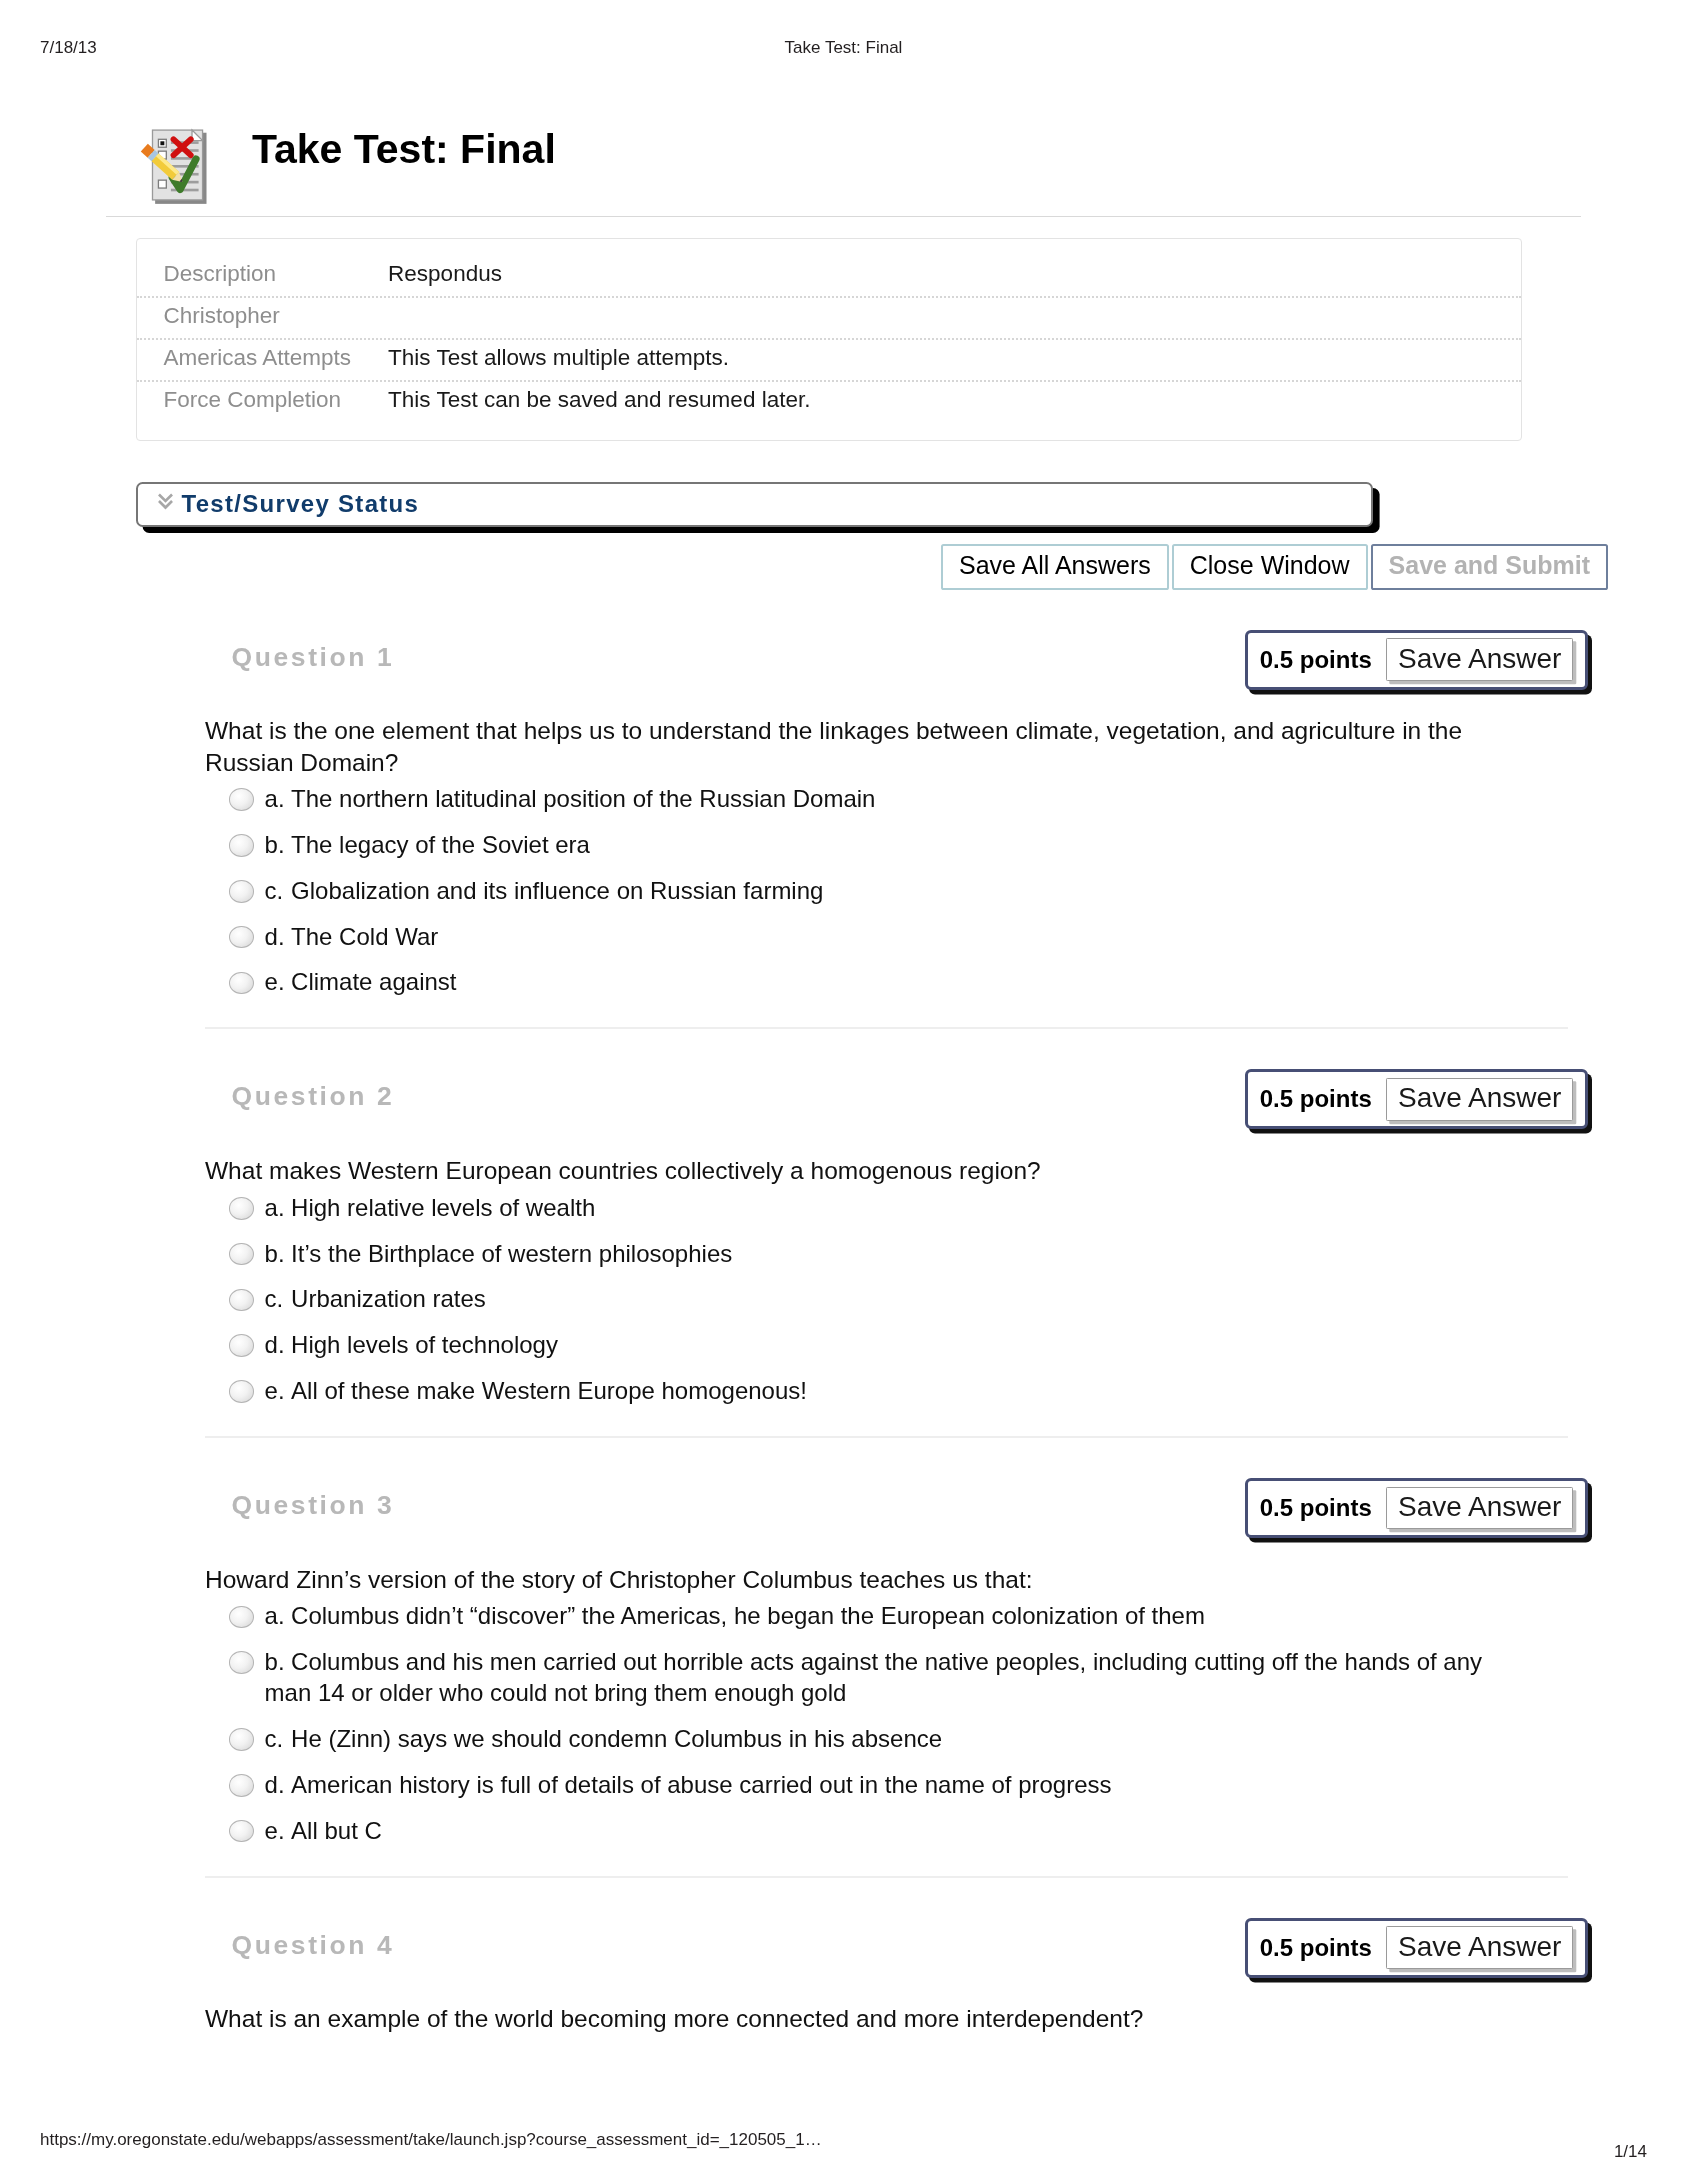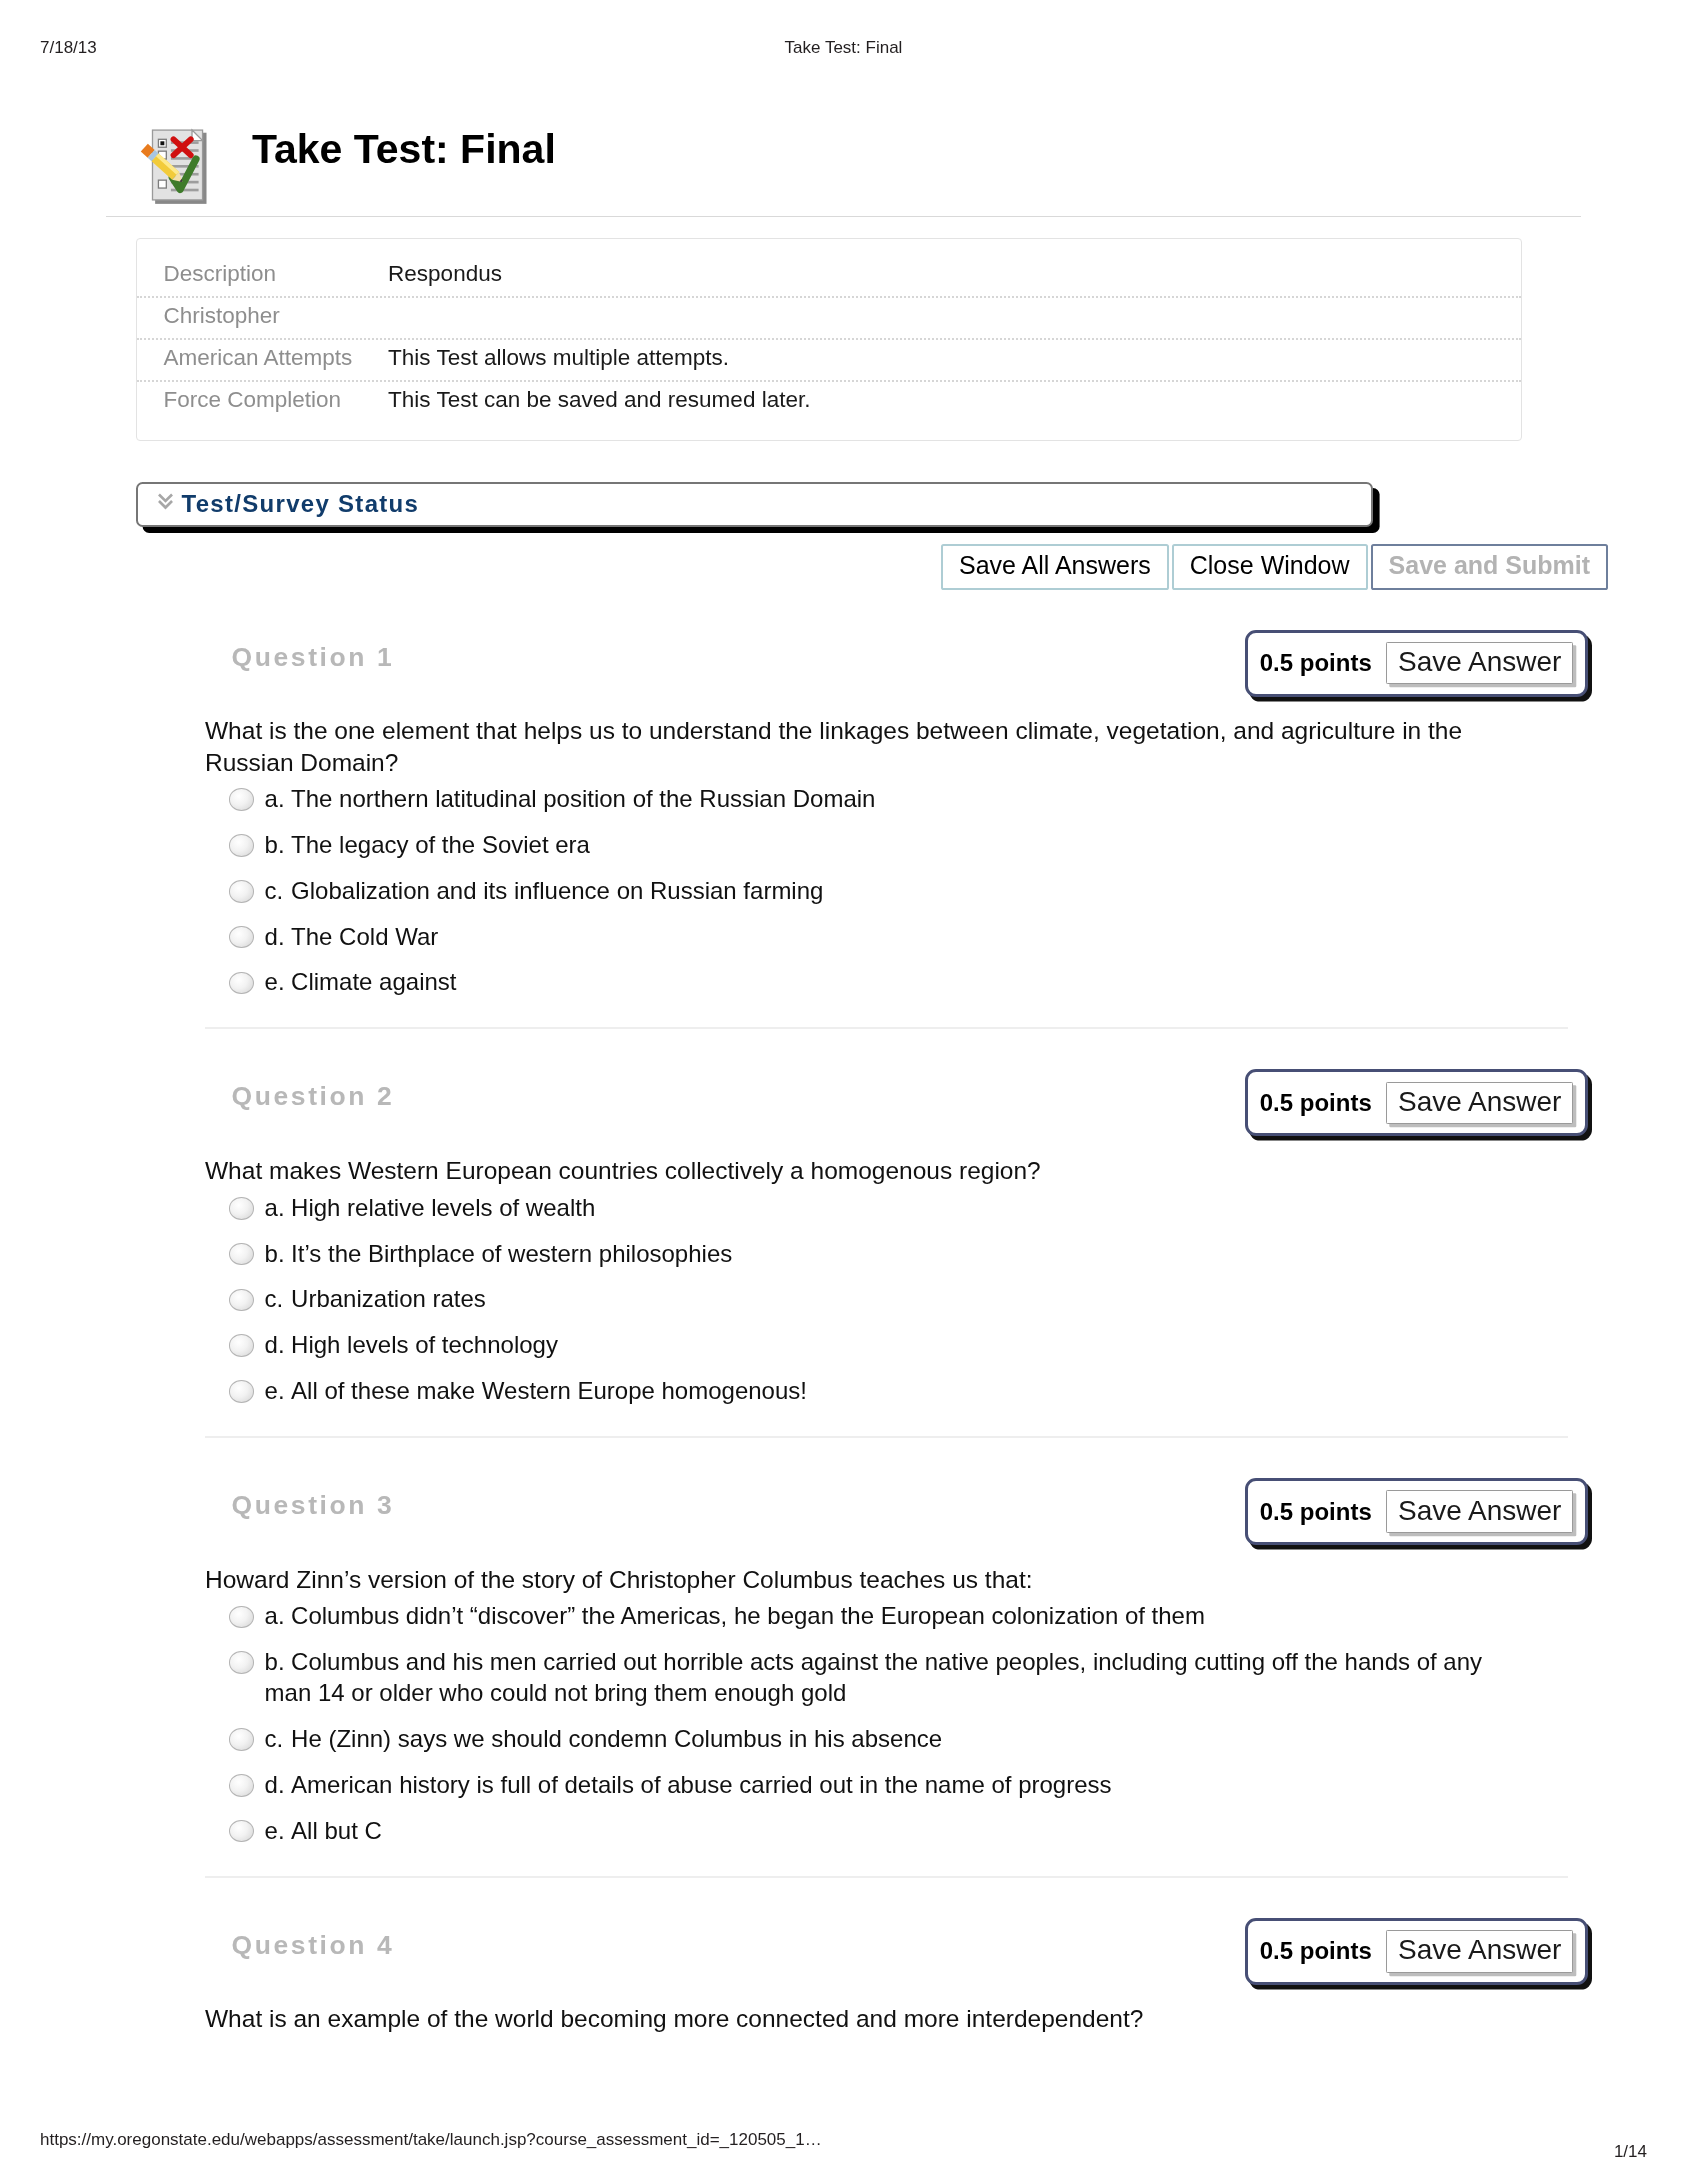--- a/index.html
+++ b/index.html
@@ -209,23 +209,23 @@
     font-weight: bold;
     letter-spacing: 2.6px;
     color: #b8b8b8;
     white-space: nowrap;
   }
   .points-box {
     position: absolute;
     right: 0;
     top: 0;
     border: 3.3px solid #474f75;
-    border-radius: 11px;
+    border-radius: 6px;
     background: #ffffff;
-    height: 67px;
+    height: 60px;
     display: flex;
     align-items: center;
     padding: 0 12px;
     box-shadow: 4px 4.6px 0 0 #111111;
     box-sizing: border-box;
   }
   .points-label {
     font-size: 24px;
     font-weight: bold;
     color: #000000;
@@ -346,21 +346,21 @@
   <div class="desc-panel">
     <div class="desc-row">
       <span class="desc-label">Description</span>
       <span class="desc-value">Respondus</span>
     </div>
     <div class="desc-row">
       <span class="desc-label">Christopher</span>
       <span class="desc-value"></span>
     </div>
     <div class="desc-row">
-      <span class="desc-label">American Attempts</span>
+      <span class="desc-label">Americas Attempts</span>
       <span class="desc-value">This Test allows multiple attempts.</span>
     </div>
     <div class="desc-row">
       <span class="desc-label">Force Completion</span>
       <span class="desc-value">This Test can be saved and resumed later.</span>
     </div>
   </div>
 
   <div class="status-wrap">
     <div class="status-bar">

